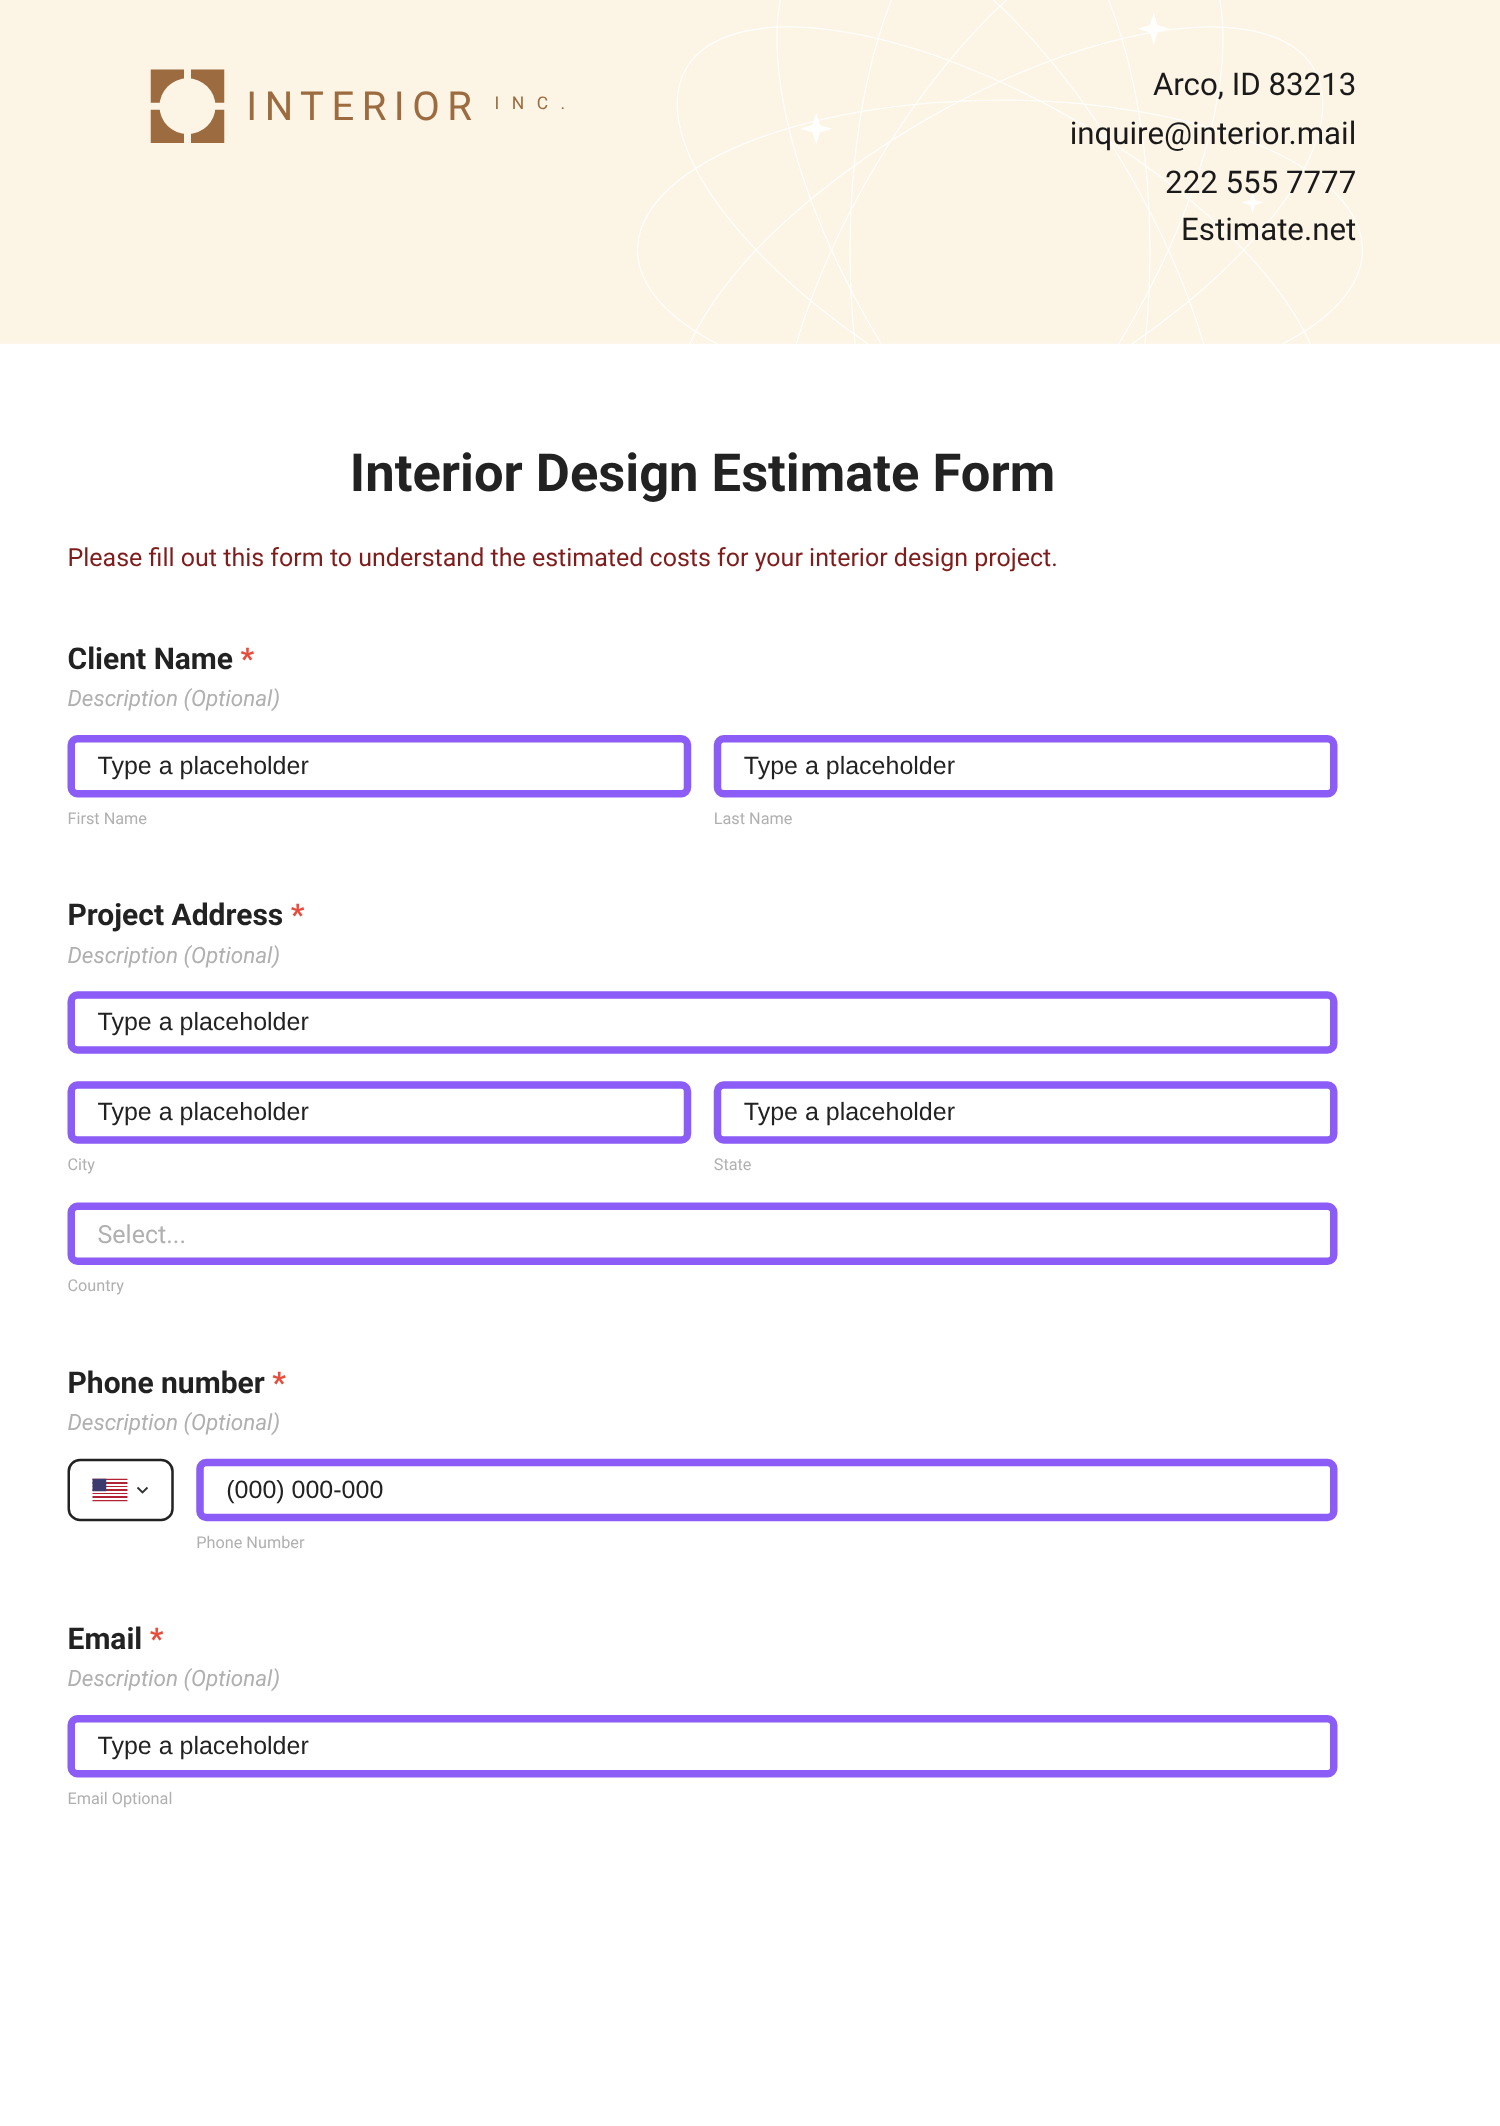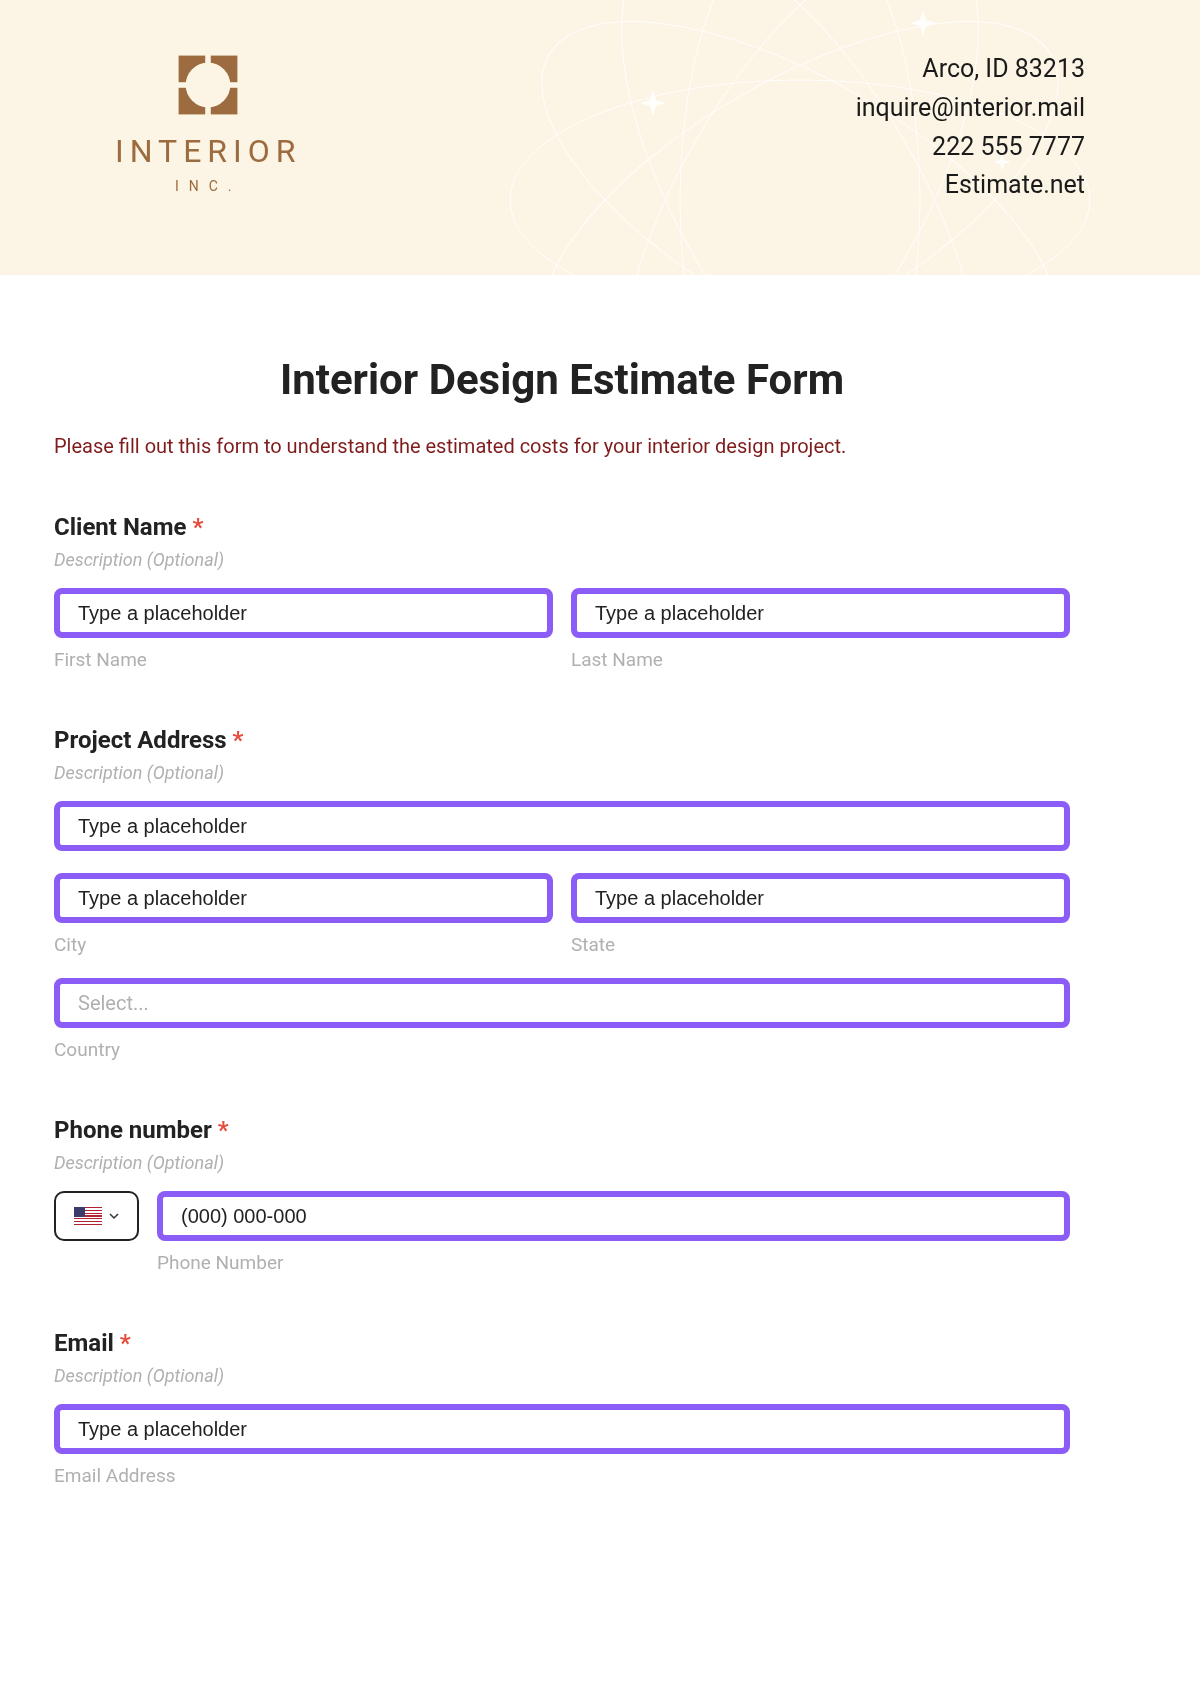--- a/index.html
+++ b/index.html
@@ -21,21 +21,21 @@
 .header-deco {
   position: absolute;
   top: -100px;
   right: 100px;
   width: 600px;
   height: 600px;
   pointer-events: none;
 }
 .logo-block {
   display: flex;
-  flex-direction: column;
+  flex-direction: row;
   align-items: center;
   gap: 12px;
 }
 .logo-mark {
   width: 70px;
   height: 70px;
 }
 .logo-text {
   font-size: 32px;
   letter-spacing: 6px;
@@ -96,21 +96,21 @@
   border: 6px solid #8b5cf6;
   border-radius: 8px;
   padding: 0 18px;
   font-size: 20px;
   color: #222;
   background: #fff;
 }
 .input::placeholder { color: #222; }
 .select { color: #b0b0b0; display:flex; align-items:center; }
 .sublabel {
-  font-size: 19px;
+  font-size: 13px;
   color: #b0b0b0;
   margin-top: 10px;
 }
 .phone-row { display: flex; gap: 18px; align-items: flex-start; }
 .flag-btn {
   width: 85px;
   height: 50px;
   border: 2px solid #222;
   border-radius: 10px;
   background: #fff;
@@ -245,17 +245,17 @@
     </div>
   </div>
 
   <div class="field-group">
     <div class="field-label">
       <span>Email</span> <span class="req">*</span>
     </div>
     <div class="desc">Description (Optional)</div>
     <div>
       <input class="input" placeholder="Type a placeholder" style="">
-      <div class="sublabel">Email Address</div>
+      <div class="sublabel">Email Optional</div>
     </div>
   </div>
 
 </div>
 
 </body></html>

